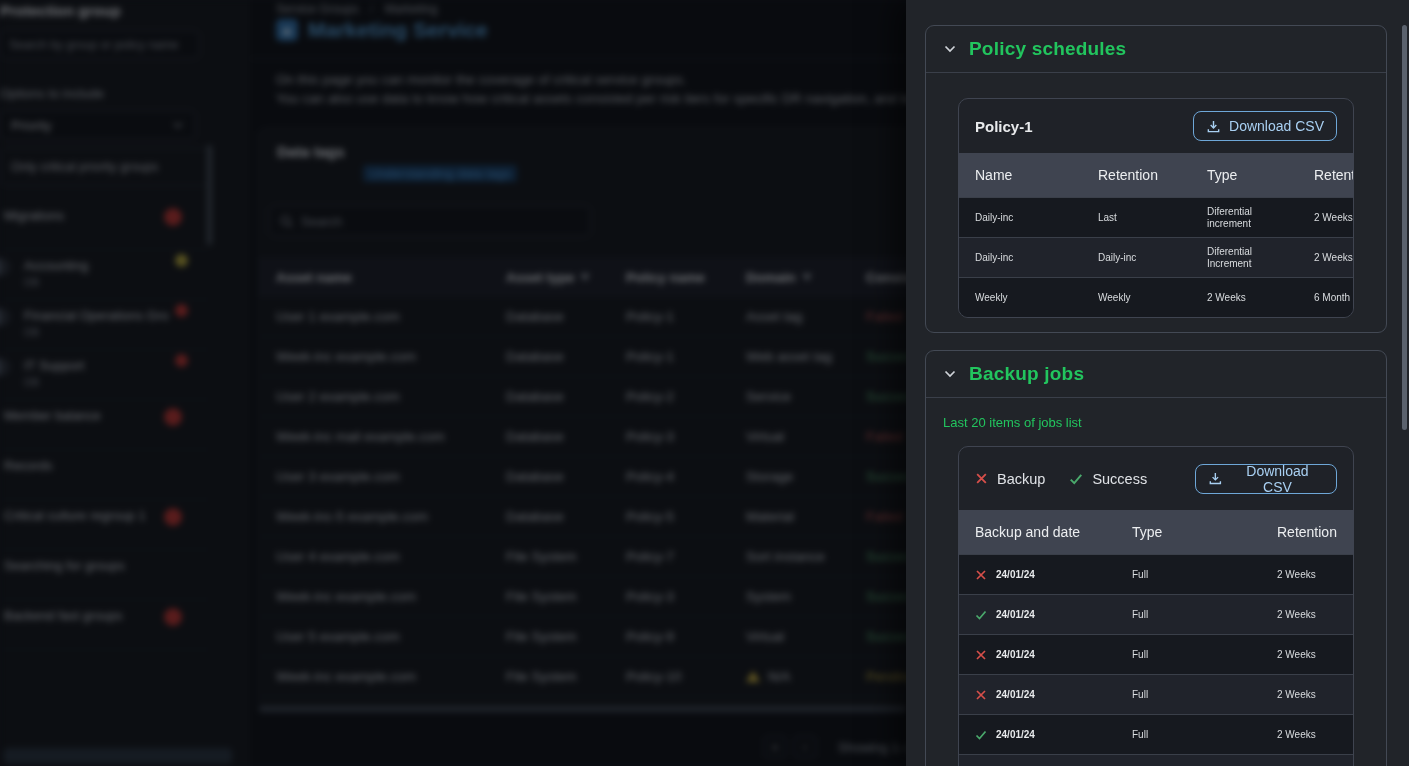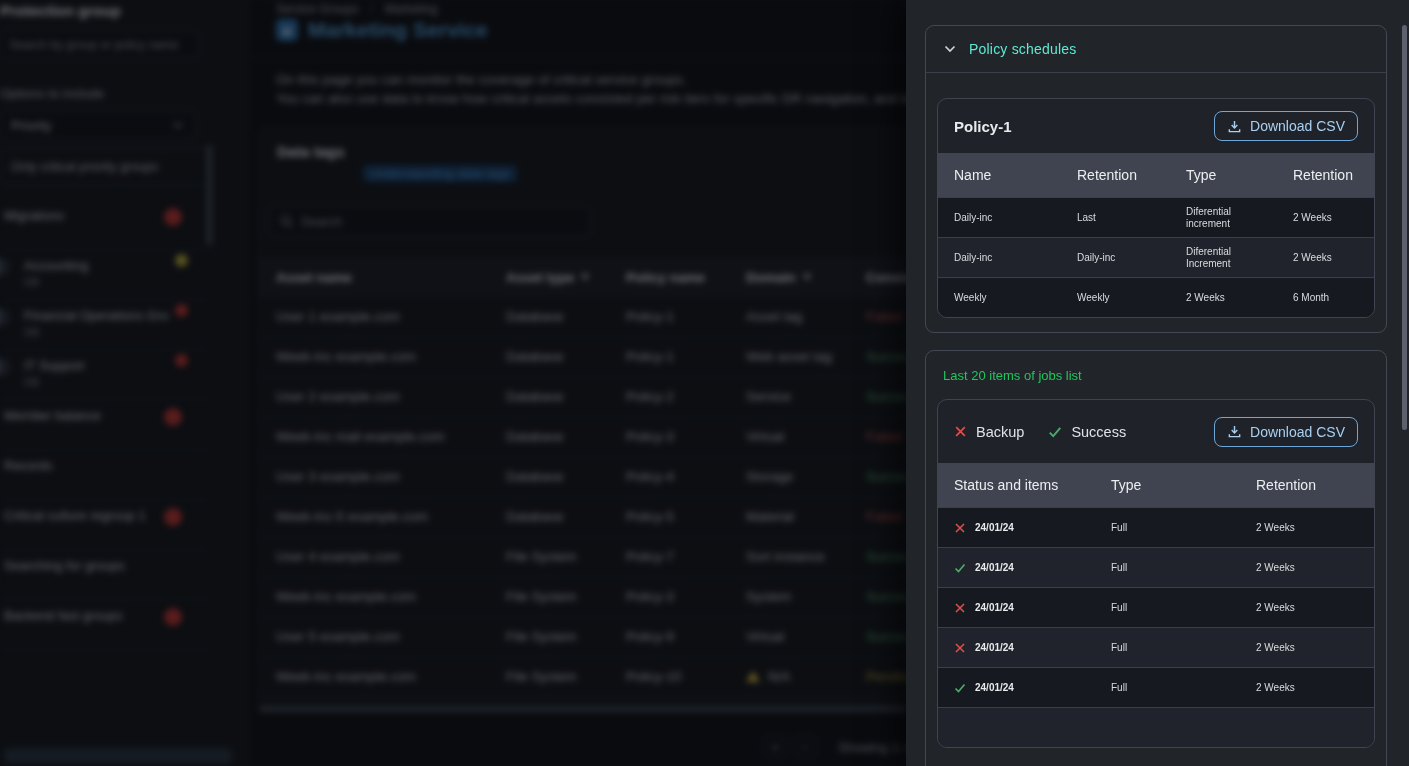--- a/index.html
+++ b/index.html
@@ -53,25 +53,25 @@
   .pg-btn { width:22px; height:22px; border:1px solid #333a44; border-radius:4px; color:#9aa0a8; font-size:12px; display:flex; align-items:center; justify-content:center; cursor:pointer; }
   .pg-text { font-size:13px; color:#9aa0a8; margin-left:14px; }
 
   
   .drawer { position:absolute; left:906px; top:0; width:503px; height:766px; background:#212429;
     box-shadow:-12px 0 28px rgba(0,0,0,.55); }
   .section { position:absolute; left:19px; width:462px; border:1px solid #434954; border-radius:9px; background:#212429; }
   .section.policy { top:25px; height:308px; }
   .section.jobs { top:350px; height:470px; }
   .sec-head { height:47px; display:flex; align-items:center; gap:12px; padding:0 17px; border-bottom:1px solid #3a3f49; cursor:pointer; }
-  .sec-title { font-size:14px; font-weight:400; color:#5eead4; letter-spacing:.2px; }
+  .sec-title { font-size:19px; font-weight:700; color:#22c55e; letter-spacing:.2px; }
   .chev { width:14px; height:14px; flex:0 0 auto; }
   .sub-note { margin:17px 17px 15px; font-size:13px; color:#22c55e; }
 
-  .inner-card { margin:25px 11px 16px; border:1px solid #3f4450; border-radius:10px; overflow:hidden; background:#1f2228; }
+  .inner-card { margin:25px 32px 16px; border:1px solid #3f4450; border-radius:10px; overflow:hidden; background:#1f2228; }
   .section.jobs .inner-card { margin-top:16px; }
   .card-head { height:54px; display:flex; align-items:center; justify-content:space-between; padding:0 16px; }
   .card-title { font-size:15px; font-weight:bold; color:#e8eaec; }
   .dl-btn { display:inline-flex; align-items:center; gap:8px; height:30px; padding:0 12px; border:1.5px solid #6ea7d8; border-radius:8px; background:transparent; color:#a9d0f2; font-size:14px; font-family:"Liberation Sans",sans-serif; cursor:pointer; }
   .dl-btn svg { width:15px; height:15px; }
 
   .t-head { background:#3f4450; height:44px; display:grid; align-items:center; font-size:14px; font-weight:normal; color:#eceef0; }
   .p-grid { grid-template-columns:123px 109px 107px 1fr; }
   .j-grid { grid-template-columns:157px 145px 1fr; }
   .t-head > div, .t-row > div { padding-left:16px; }
@@ -310,20 +310,26 @@
             <div class="">Weekly</div>
             <div class="">Weekly</div>
             <div class="">2 Weeks</div>
             <div class="">6 Month</div>
           </div>
         </div>
     </div>
   </section>
 
   <section class="section jobs">
+    <div class="sec-head">
+      <svg class="chev" viewBox="0 0 14 14">
+          <path d="M2.5 4.5 L7 9 L11.5 4.5" fill="none" stroke="#cfd3d8" stroke-width="1.7"></path>
+        </svg>
+      <span class="sec-title">Backup jobs</span>
+    </div>
     <div class="sub-note">Last 20 items of jobs list</div>
     <div class="inner-card">
       <div class="legend-row">
         <span class="legend-item">
           <svg class="mini-ico" style="width:13px;height:13px" viewBox="0 0 12 12">
               <path d="M2 2 L10 10 M10 2 L2 10" stroke="#d64f4a" stroke-width="1.7" fill="none"></path>
             </svg>
           <span>Backup</span>
         </span>
         <span class="legend-item">
@@ -336,21 +342,21 @@
         <button class="dl-btn">
           <svg viewBox="0 0 16 16" fill="none" stroke="#a9d0f2" stroke-width="1.5">
               <path d="M8 2 L8 9"></path>
               <path d="M5 6.5 L8 9.5 L11 6.5"></path>
               <path d="M2.5 11 L2.5 13.5 L13.5 13.5 L13.5 11"></path>
             </svg>
           <span>Download CSV</span>
         </button>
       </div>
       <div class="t-head j-grid">
-        <div>Status and items</div>
+        <div>Backup and date</div>
         <div>Type</div>
         <div>Retention</div>
       </div>
       <div id="jobs-tbody">
           <div class="t-row j-grid odd">
             <div class="status-cell">
               <svg class="mini-ico" viewBox="0 0 12 12">
                 <path d="M2 2 L10 10 M10 2 L2 10" stroke="#d64f4a" stroke-width="1.7" fill="none"></path>
               </svg>
               <span>24/01/24</span>

